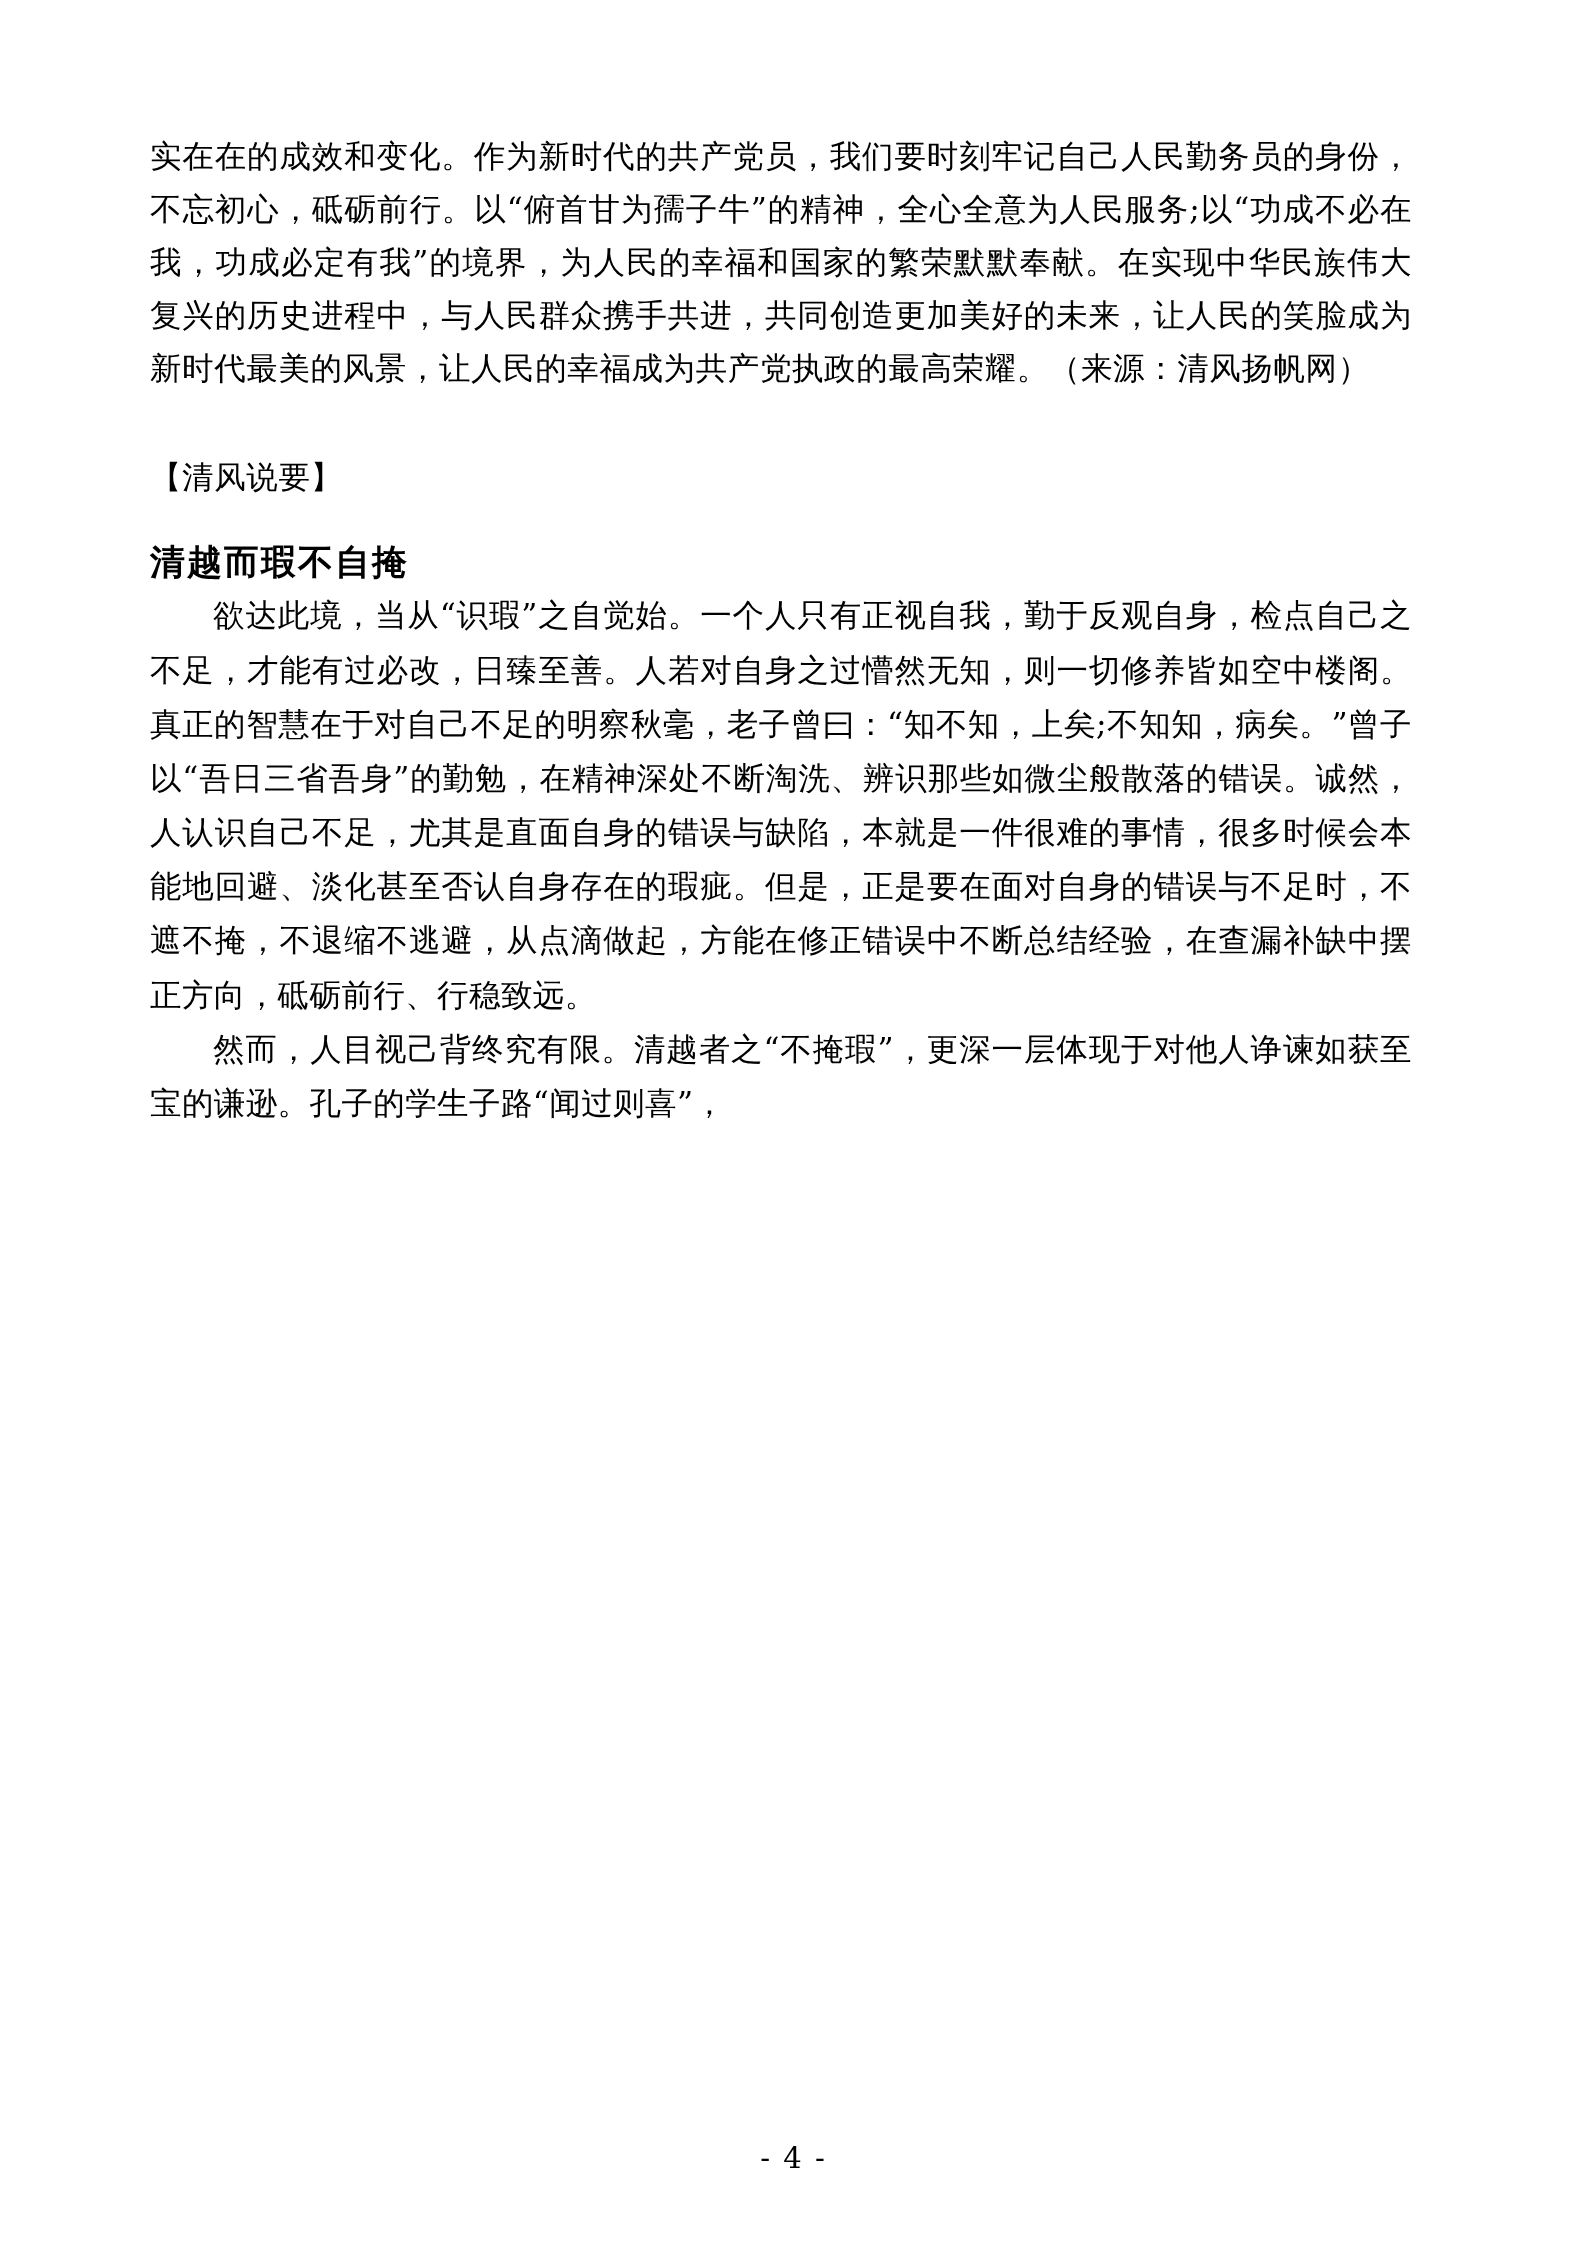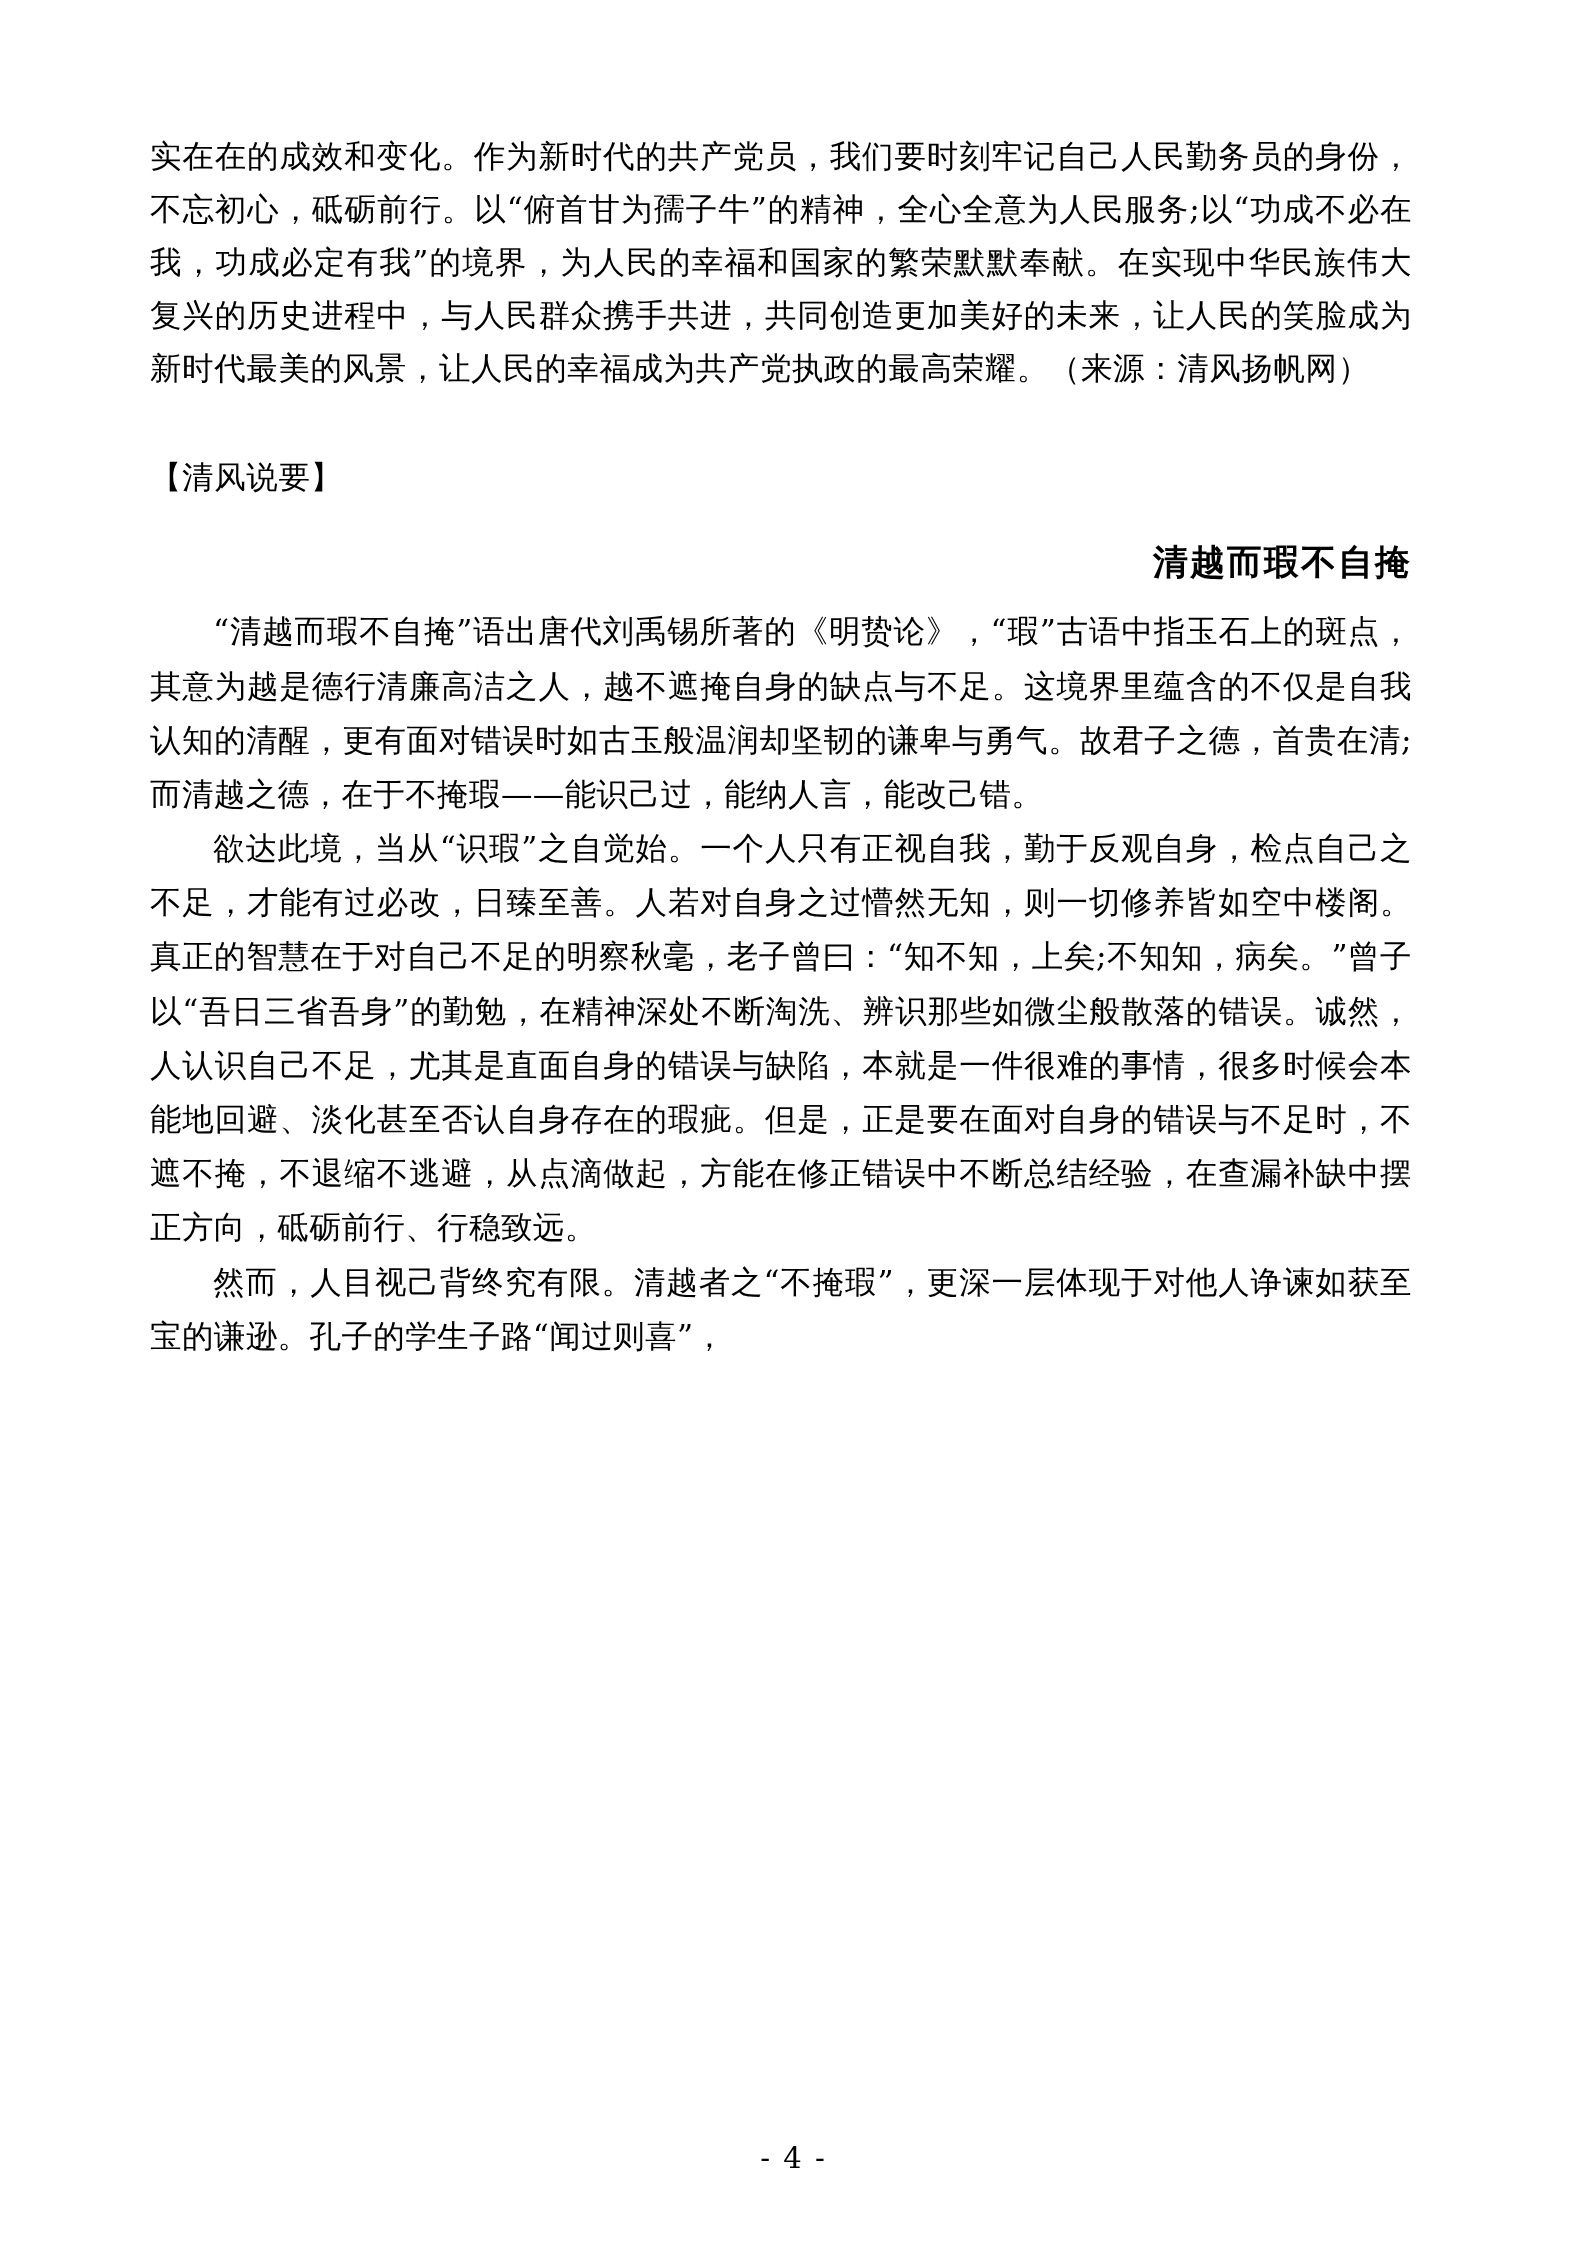--- a/index.html
+++ b/index.html
@@ -34,23 +34,23 @@
   }
   .section-tag {
     font-size: 31.5px;
     line-height: 1.68;
     margin: 56px 0 30px 0;
     letter-spacing: 0.6px;
   }
   .article-title {
     font-size: 35px;
     font-weight: bold;
-    text-align: right;
+    text-align: left;
     letter-spacing: 2px;
-    margin: 36px 0 18px 0;
+    margin: 36px 0 2px 0;
     font-family: "DejaVu Serif", "Liberation Serif", serif;
   }
   .article-para {
     font-size: 31.5px;
     line-height: 1.72;
     text-align: justify;
     text-justify: inter-ideograph;
     text-indent: 2em;
     letter-spacing: 0.4px;
     margin: 0;
@@ -69,21 +69,20 @@
 <body>
 
 <div class="page">
 
   <p class="para body-block">实在在的成效和变化。作为新时代的共产党员，我们要时刻牢记自己人民勤务员的身份，不忘初心，砥砺前行。以“俯首甘为孺子牛”的精神，全心全意为人民服务;以“功成不必在我，功成必定有我”的境界，为人民的幸福和国家的繁荣默默奉献。在实现中华民族伟大复兴的历史进程中，与人民群众携手共进，共同创造更加美好的未来，让人民的笑脸成为新时代最美的风景，让人民的幸福成为共产党执政的最高荣耀。（来源：清风扬帆网）</p>
 
   <p class="section-tag">【清风说要】</p>
 
   <h1 class="article-title">清越而瑕不自掩</h1>
 
-  <p class="article-para">“清越而瑕不自掩”语出唐代刘禹锡所著的《明贽论》，“瑕”古语中指玉石上的斑点，其意为越是德行清廉高洁之人，越不遮掩自身的缺点与不足。这境界里蕴含的不仅是自我认知的清醒，更有面对错误时如古玉般温润却坚韧的谦卑与勇气。故君子之德，首贵在清;而清越之德，在于不掩瑕——能识己过，能纳人言，能改己错。</p>
 
   <p class="article-para">欲达此境，当从“识瑕”之自觉始。一个人只有正视自我，勤于反观自身，检点自己之不足，才能有过必改，日臻至善。人若对自身之过懵然无知，则一切修养皆如空中楼阁。真正的智慧在于对自己不足的明察秋毫，老子曾曰：“知不知，上矣;不知知，病矣。”曾子以“吾日三省吾身”的勤勉，在精神深处不断淘洗、辨识那些如微尘般散落的错误。诚然，人认识自己不足，尤其是直面自身的错误与缺陷，本就是一件很难的事情，很多时候会本能地回避、淡化甚至否认自身存在的瑕疵。但是，正是要在面对自身的错误与不足时，不遮不掩，不退缩不逃避，从点滴做起，方能在修正错误中不断总结经验，在查漏补缺中摆正方向，砥砺前行、行稳致远。</p>
 
   <p class="article-para">然而，人目视己背终究有限。清越者之“不掩瑕”，更深一层体现于对他人诤谏如获至宝的谦逊。孔子的学生子路“闻过则喜”，</p>
 
   <div class="page-number">- 4 -</div>
 
 </div>
 
 </body></html>

